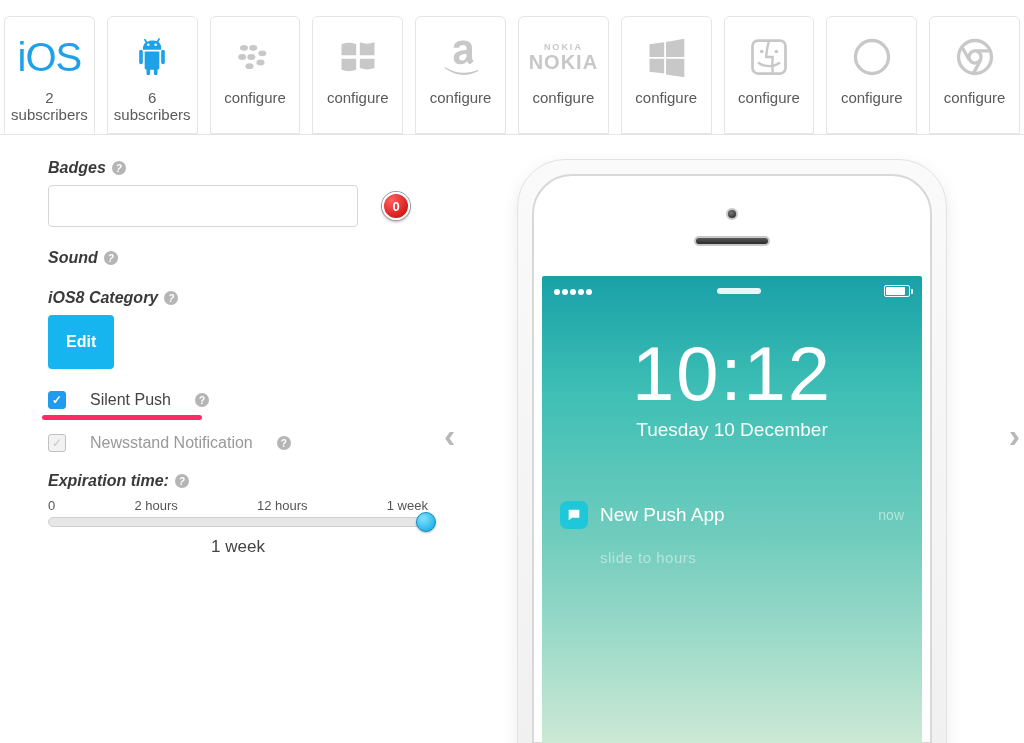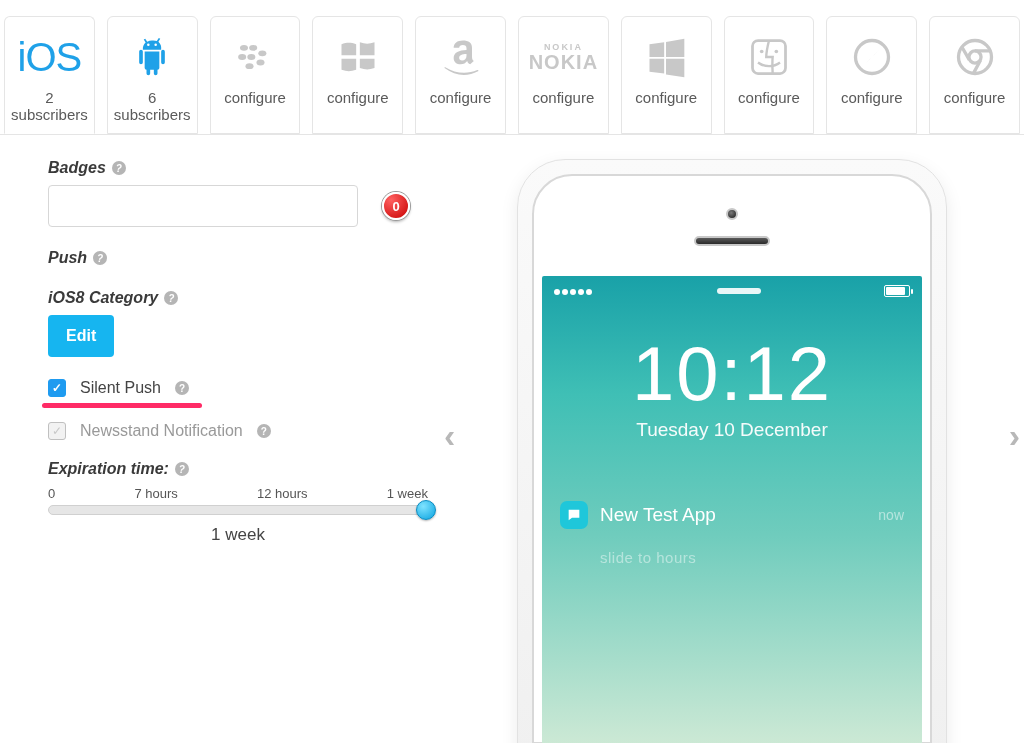--- a/index.html
+++ b/index.html
@@ -153,29 +153,29 @@
   .select-caret svg { width:16px; height:16px; fill:#1f8de0; }
 
   .side-icon { color:#d0d0d0; display:flex; align-items:center; margin-left:6px; }
   .side-icon svg { width:26px; height:26px; fill: currentColor; }
 
   .btn-edit {
     background:#16b5f0;
     color:#fff;
     border:none;
     border-radius:4px;
-    height:42px;
+    height:54px;
     padding:0 18px;
     font-size:16px;
     font-weight:600;
     cursor:pointer;
   }
 
   .check-row {
-    display:flex; align-items:center; gap:14px;
+    display:flex; align-items:center; gap:24px;
     font-size:16px; color:#444; margin-bottom:14px;
   }
   .check-row.disabled { color:#999; }
   .chk {
     width:18px; height:18px;
     border:1px solid #c0c0c0;
     border-radius:3px;
     background:#fff;
     display:inline-flex; align-items:center; justify-content:center;
     cursor:pointer;
@@ -407,21 +407,21 @@
         <span class="help-icon">?</span>
       </div>
       <div class="row">
         <input class="input-box" value="" style="">
         <div class="badge-counter">0</div>
       </div>
     </div>
 
     <div class="field">
       <div class="field-label">
-        <span>Push</span>
+        <span>Sound</span>
         <span class="help-icon">?</span>
       </div>
     </div>
 
     <div class="field">
       <div class="field-label">
         <span>iOS8 Category</span>
         <span class="help-icon">?</span>
       </div>
       <div class="row">
@@ -443,21 +443,21 @@
     </div>
 
     <div class="field" style="margin-top:20px;">
       <div class="field-label">
         <span>Expiration time:</span>
         <span class="help-icon">?</span>
       </div>
       <div class="slider-wrap">
         <div class="slider-ticks">
           <span>0</span>
-          <span>7 hours</span>
+          <span>2 hours</span>
           <span>12 hours</span>
           <span>1 week</span>
         </div>
         <div class="slider-track">
           <div class="slider-thumb"></div>
         </div>
         <div class="slider-value">1 week</div>
       </div>
     </div>
 
@@ -481,21 +481,21 @@
           </div>
           <div class="clock">10:12</div>
           <div class="date">Tuesday 10 December</div>
 
           <div class="notif">
             <span class="notif-icon">
               <svg viewBox="0 0 24 24">
                   <path d="M4 4h16v12H9l-5 4V4z"></path>
                 </svg>
             </span>
-            <span class="notif-title">New Test App</span>
+            <span class="notif-title">New Push App</span>
             <span class="notif-time">now</span>
           </div>
           <div class="slide">slide to hours</div>
         </div>
       </div>
     </div>
   </div>
 </div>
 
 </body></html>

